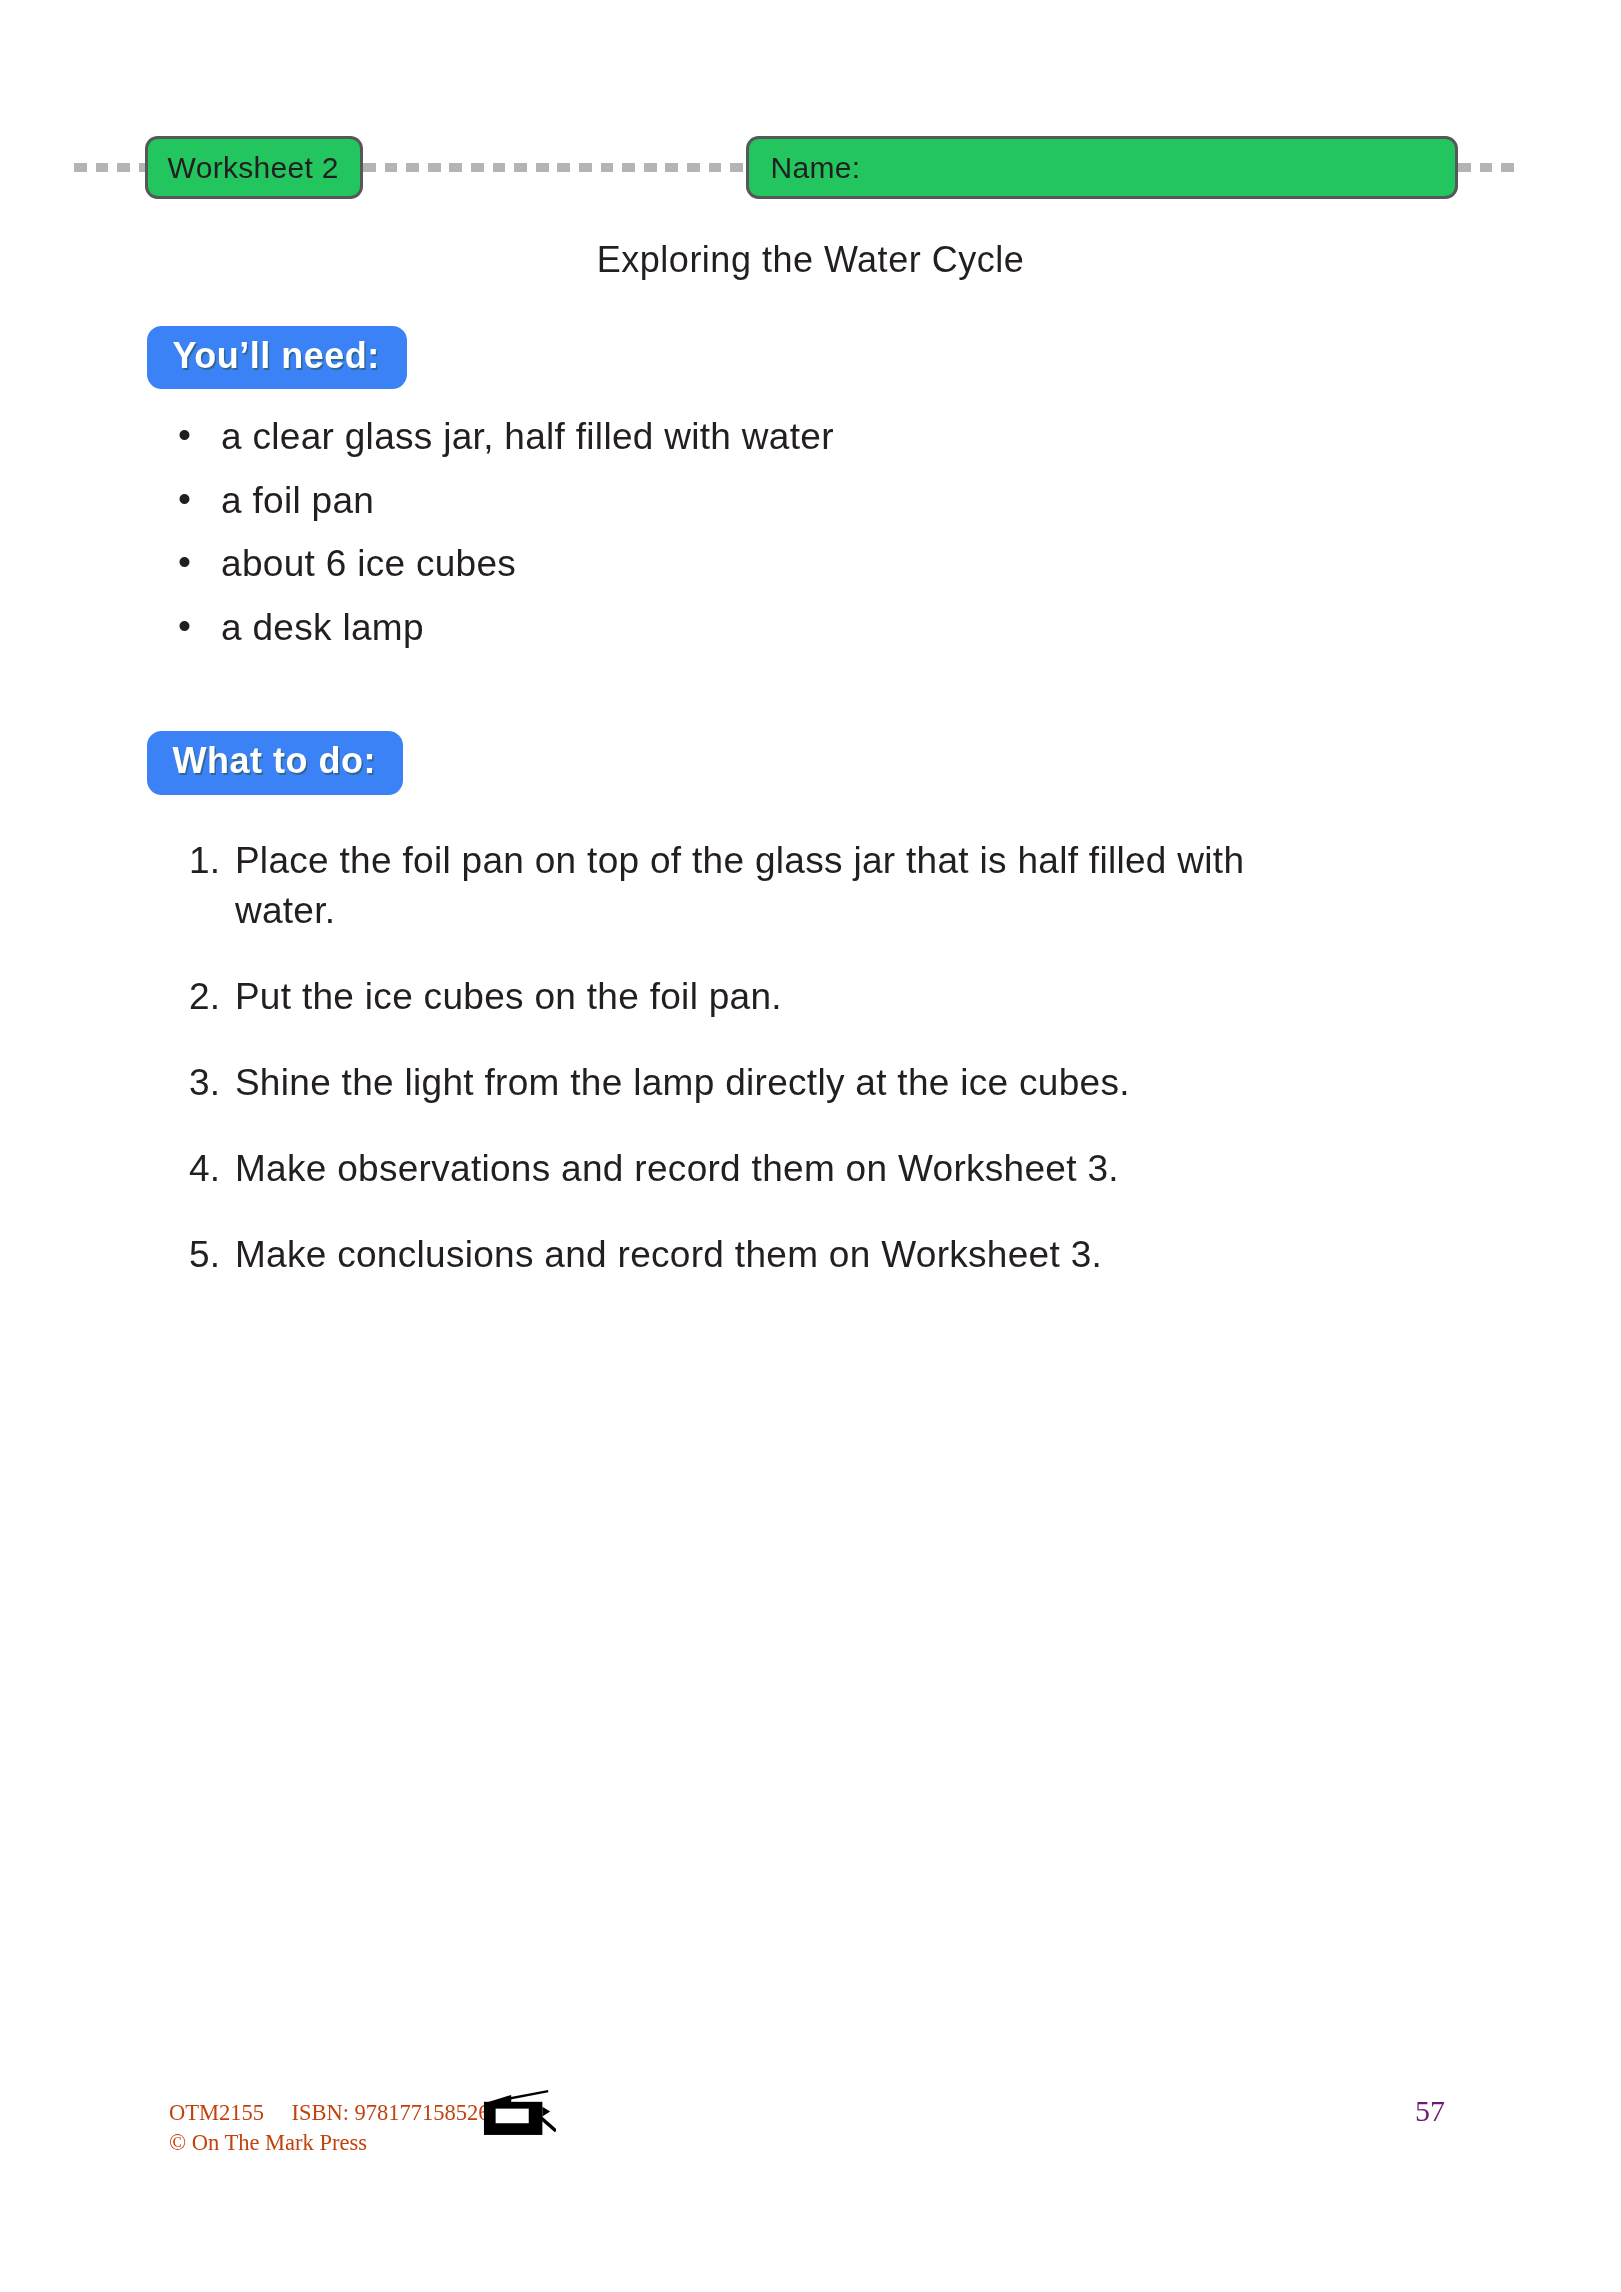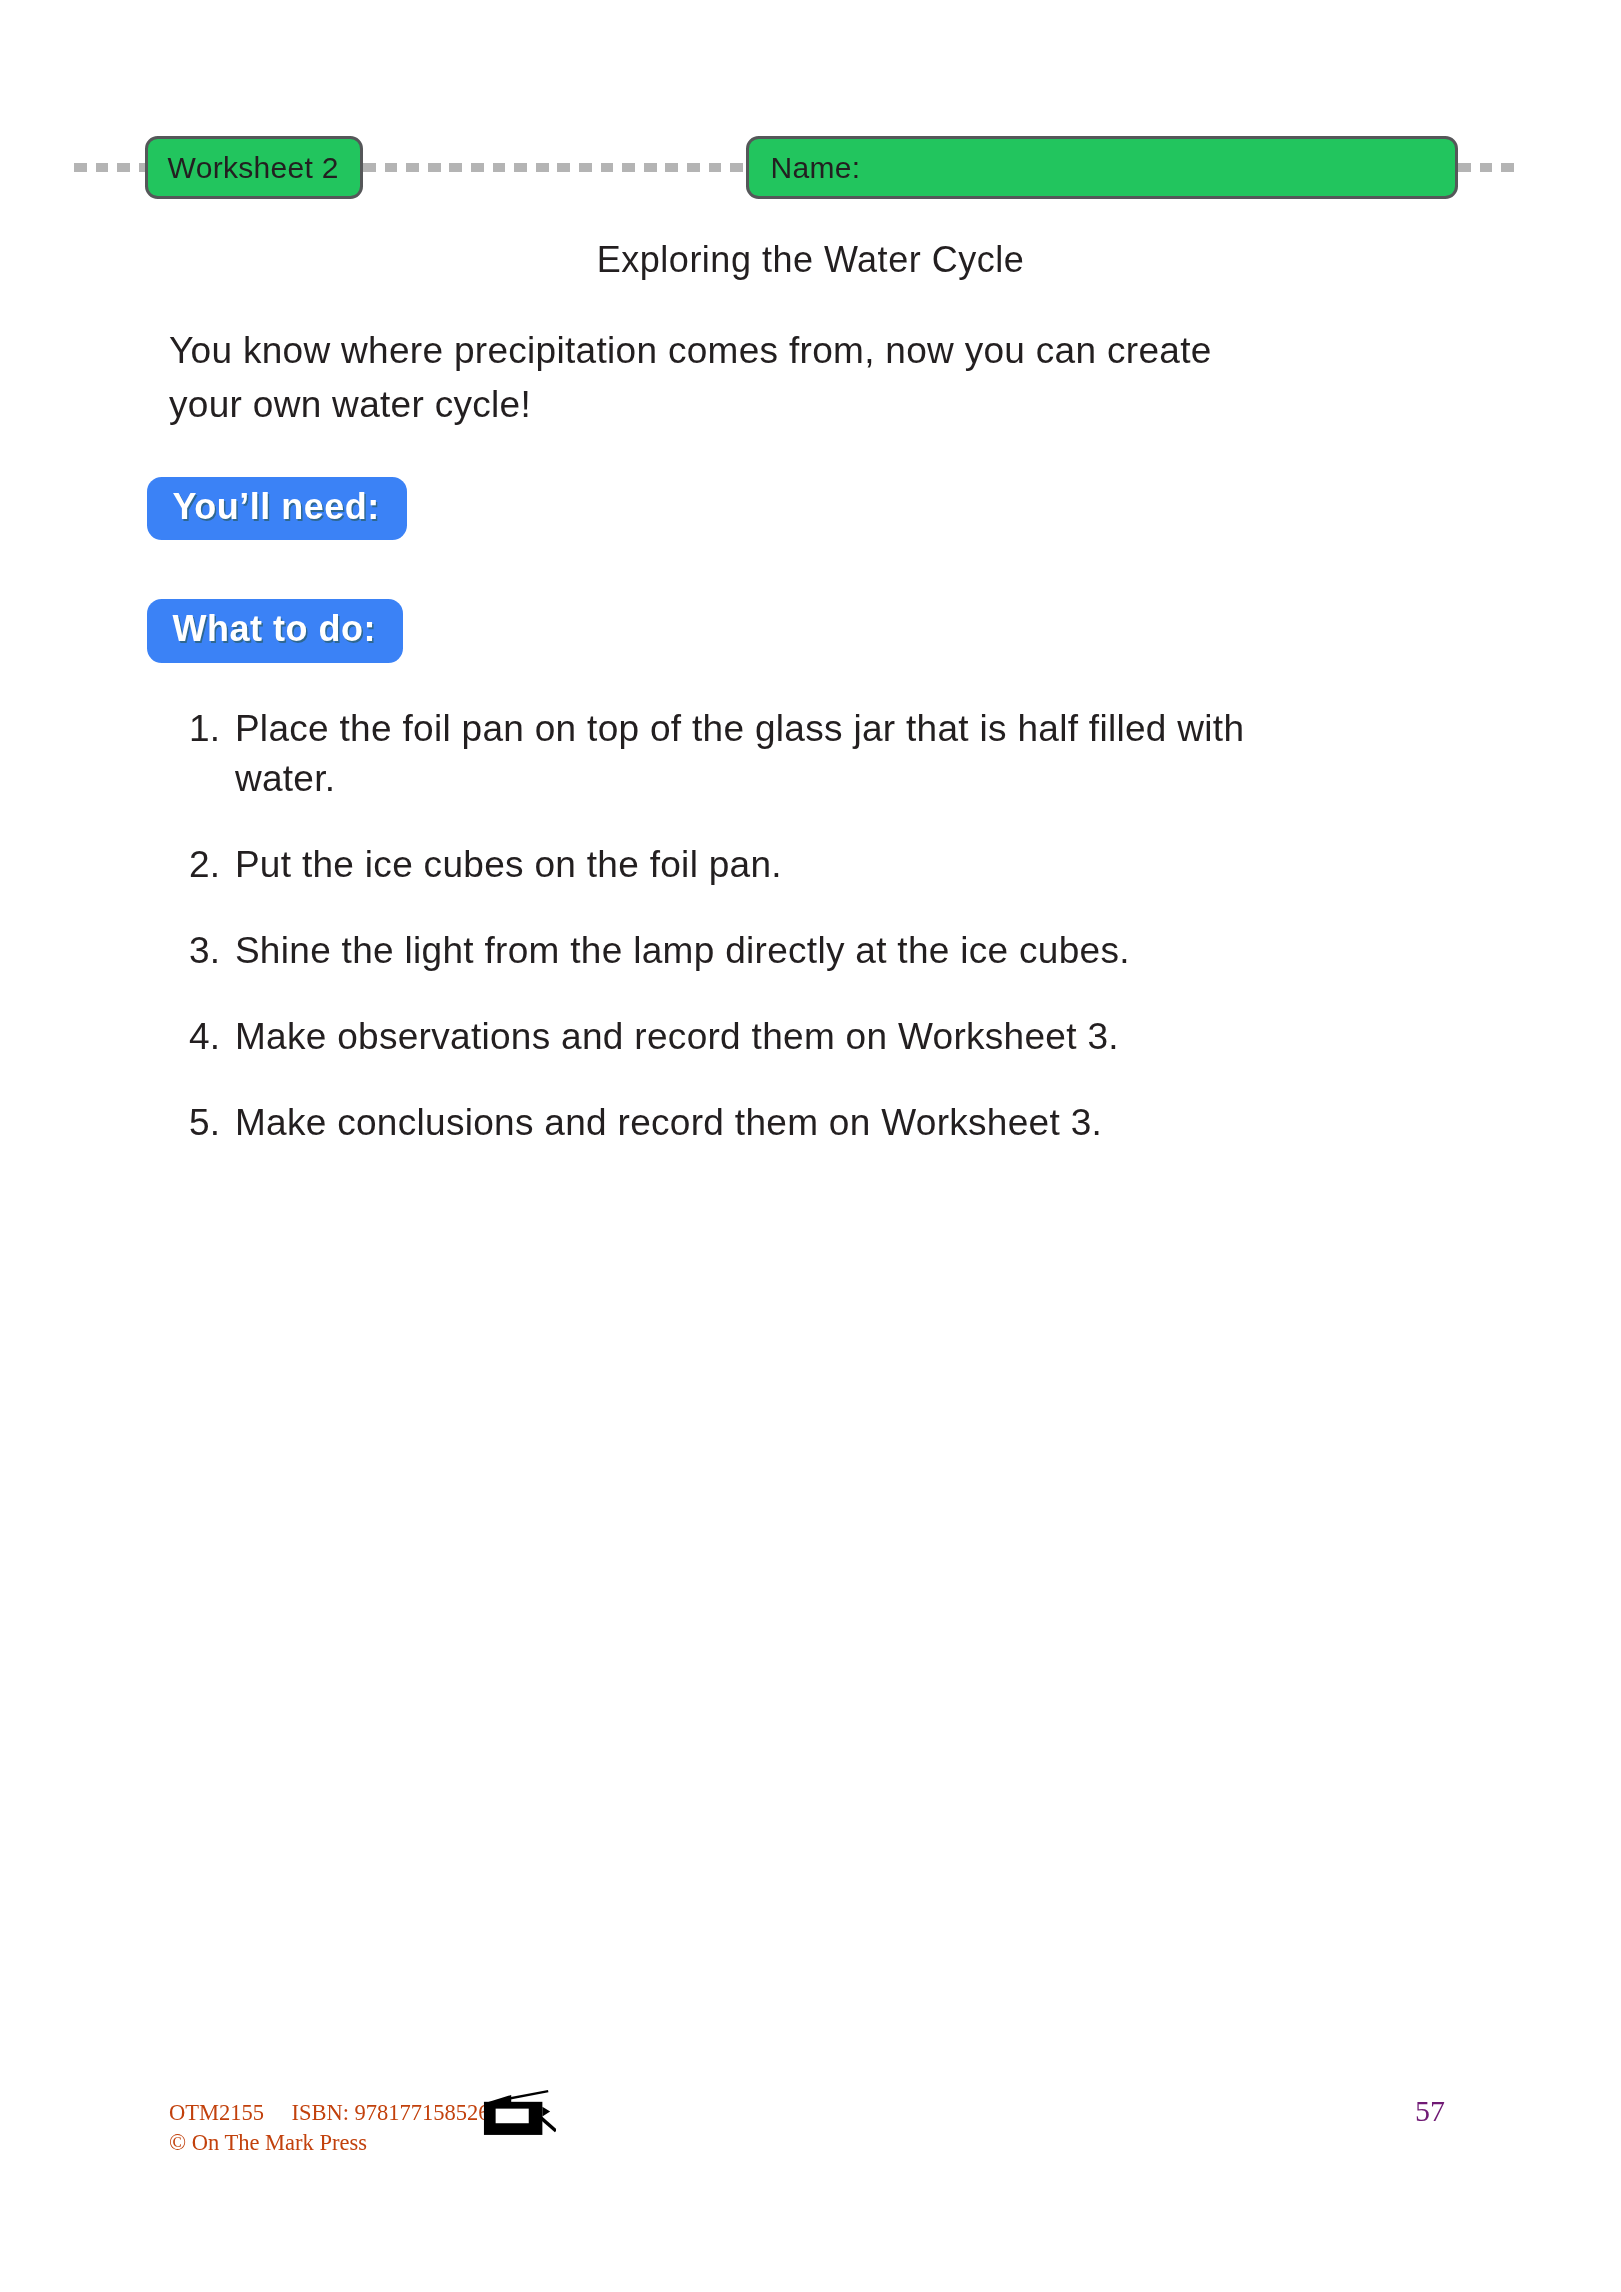--- a/index.html
+++ b/index.html
@@ -144,29 +144,31 @@
     <div class="hbox name-box">
       <span>Name:</span>
     </div>
     <div class="dash dash-right"></div>
   </div>
 
   <div class="content">
 
     <div class="page-title">Exploring the Water Cycle</div>
 
-    <div class="intro">
-      <div>You know where precipitation comes from, now you can create</div>
-      <div>your own water cycle!</div>
-    </div>
 
     <div>
       <span class="badge">You’ll need:</span>
     </div>
 
+    <ul class="need-list">
+      <li>a clear glass jar, half filled with water</li>
+      <li>a foil pan</li>
+      <li>about 6 ice cubes</li>
+      <li>a desk lamp</li>
+    </ul>
 
     <div>
       <span class="badge badge-todo">What to do:</span>
     </div>
 
     <ol class="todo-list">
       <li>Place the foil pan on top of the glass jar that is half filled with water.</li>
       <li>Put the ice cubes on the foil pan.</li>
       <li>Shine the light from the lamp directly at the ice cubes.</li>
       <li>Make observations and record them on Worksheet 3.</li>

